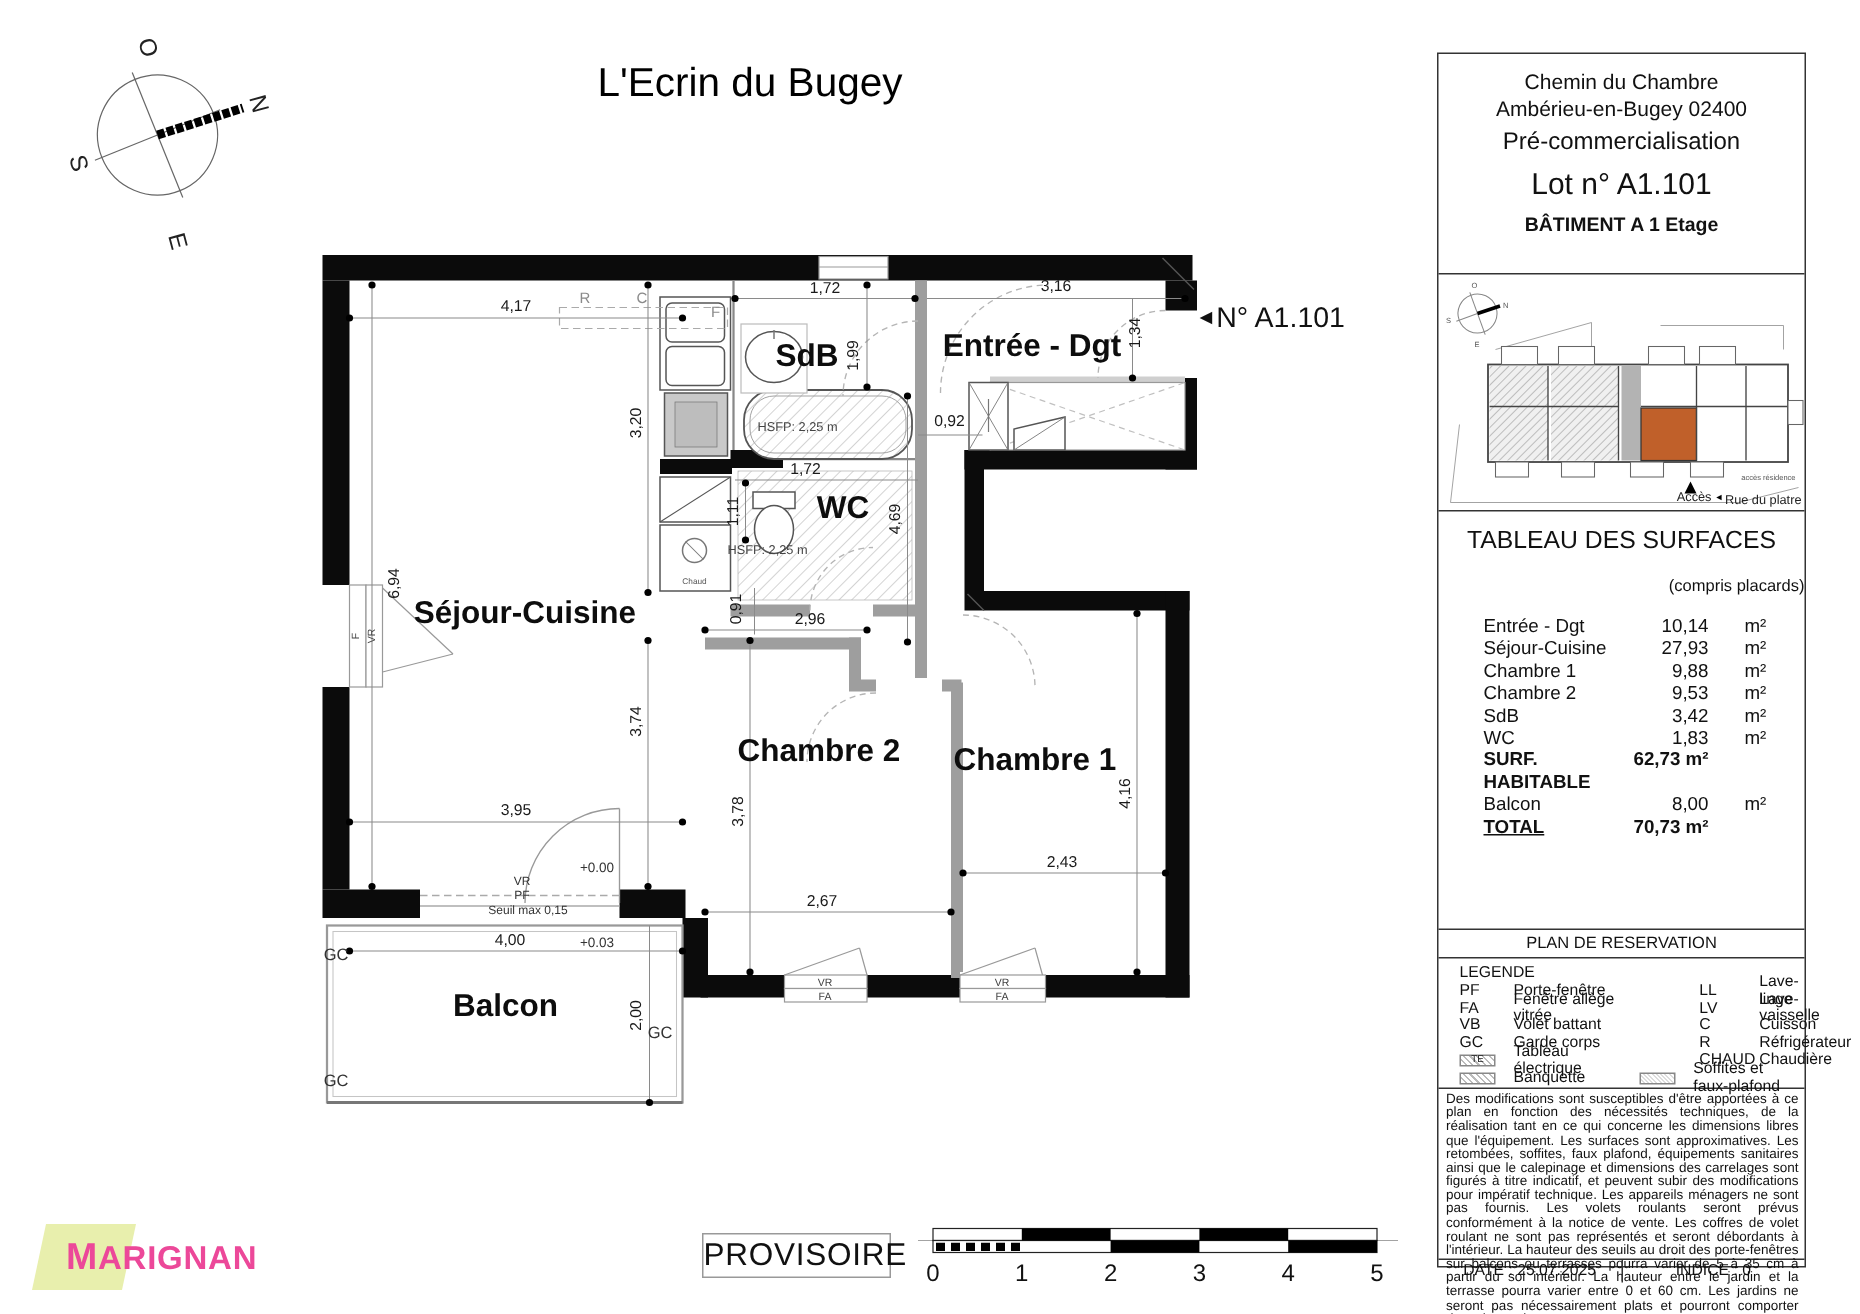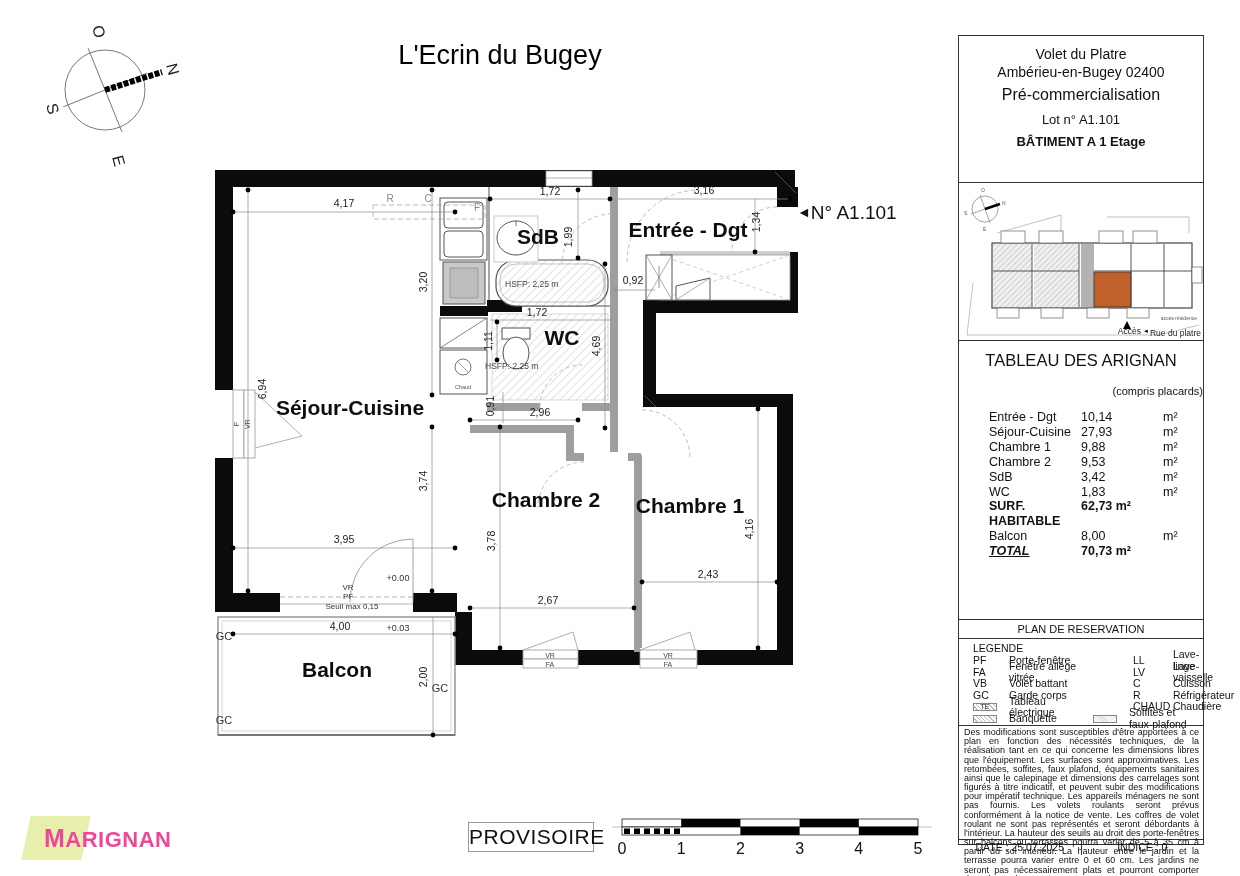--- a/index.html
+++ b/index.html
@@ -10,30 +10,30 @@
   
   #lotlabel{left:797px;top:202px;font-size:19px;white-space:nowrap;}
   #lotlabel .tri{font-size:14px;vertical-align:2px;}
   
   #panel{left:958px;top:35px;width:246px;height:810px;border:1px solid #333;box-sizing:border-box;background:#fff;}
   #panel .sec{box-sizing:border-box;width:100%;}
   #addr{height:147px;text-align:center;border-bottom:1px solid #333;padding-top:9px;}
   #addr .l1{font-size:14px;line-height:18px;}
   #addr .phase{font-size:16px;margin-top:5px;}
   #addr .apt{font-size:17px;margin-top:8px;}
-  #addr .lot{font-size:13px;margin-top:8px;}
+  #addr .lot{font-size:20px;margin-top:8px;}
   #addr .bld{font-size:13px;font-weight:bold;margin-top:7px;}
   #siteplan{height:158px;border-bottom:1px solid #333;position:relative;}
   #surfaces{height:268px;}
   #surfaces .t{font-size:16.5px;text-align:center;margin-top:10px;}
   #surfaces .st{font-size:11px;text-align:right;margin-top:15px;}
   #stable{margin:13px 14px 0 30px;font-size:12.5px;}
   #stable .row{display:flex;line-height:14.9px;}
   #stable .lab{flex:1;}
-  #stable .val{width:58px;text-align:left;white-space:nowrap;}
+  #stable .val{width:58px;text-align:right;white-space:nowrap;}
   #stable .un{width:26px;padding-left:24px;}
   #stable .b{font-weight:bold;}
   #stable .u .lab{text-decoration:underline;}
   #resv{height:20px;border-top:1px solid #333;border-bottom:1px solid #333;text-align:center;font-size:11px;line-height:19px;}
   #legend{height:86px;padding:3px 8px 0 14px;box-sizing:border-box;}
   #legend .lt{font-size:10.5px;line-height:13px;}
   #legcols{display:flex;}
   #legcols .col{font-size:10.5px;line-height:11.6px;}
   #legcols .col.c1{width:54%;}
   #legcols .col.c2{width:46%;}
@@ -327,21 +327,21 @@
     <text class="room" x="562" y="345">WC</text>
     <text class="room" x="688" y="237">Entrée - Dgt</text>
     <text class="room" x="546" y="507">Chambre 2</text>
     <text class="room" x="690" y="513">Chambre 1</text>
     <text class="room" x="337" y="677">Balcon</text>
   </g>
 </svg>
 
 <div id="panel" class="abs">
   <div id="addr" class="sec">
-    <div class="l1">Volet du Platre</div>
+    <div class="l1">Chemin du Chambre</div>
     <div class="l1">Ambérieu-en-Bugey 02400</div>
     <div class="phase">Pré-commercialisation</div>
     <div class="lot">Lot n° A1.101</div>
     <div class="bld">BÂTIMENT A 1 Etage</div>
   </div>
 
   <div id="siteplan" class="sec">
     <svg width="244" height="158" viewBox="0 0 244 158">
       <g transform="rotate(-20 26 26)" stroke="#888" fill="none" stroke-width="0.7">
         <circle cx="26" cy="26" r="13"></circle>
@@ -392,21 +392,21 @@
       </g>
       <polygon points="168,138 172,146 164,146" fill="#000"></polygon>
       <text class="sp5" x="238" y="137" text-anchor="end">accès résidence</text>
       <text class="sp8" x="182" y="151" text-anchor="end">Accès</text>
       <text style="font-size:6px" x="184" y="150">◄</text>
       <text class="sp8" x="242" y="153" text-anchor="end">Rue du platre</text>
     </svg>
   </div>
 
   <div id="surfaces" class="sec">
-    <div class="t">TABLEAU DES ARIGNAN</div>
+    <div class="t">TABLEAU DES SURFACES</div>
     <div class="st">(compris placards)</div>
     <div id="stable">
         <div class="row">
           <span class="lab">Entrée - Dgt</span>
           <span class="val">10,14</span>
           <span class="un">m²</span>
         </div>
         <div class="row">
           <span class="lab">Séjour-Cuisine</span>
           <span class="val">27,93</span>
@@ -436,21 +436,21 @@
           <span class="lab">SURF. HABITABLE</span>
           <span class="val">62,73 m²</span>
           <span class="un"></span>
         </div>
         <div class="row">
           <span class="lab">Balcon</span>
           <span class="val">8,00</span>
           <span class="un">m²</span>
         </div>
         <div class="row b u">
-          <span class="lab" style="text-decoration: underline; font-style: italic;">TOTAL</span>
+          <span class="lab" style="text-decoration: underline;">TOTAL</span>
           <span class="val">70,73 m²</span>
           <span class="un"></span>
         </div>
       </div>
   </div>
 
   <div id="resv" class="sec">PLAN DE RESERVATION</div>
 
   <div id="legend" class="sec">
     <div class="lt">LEGENDE</div>

